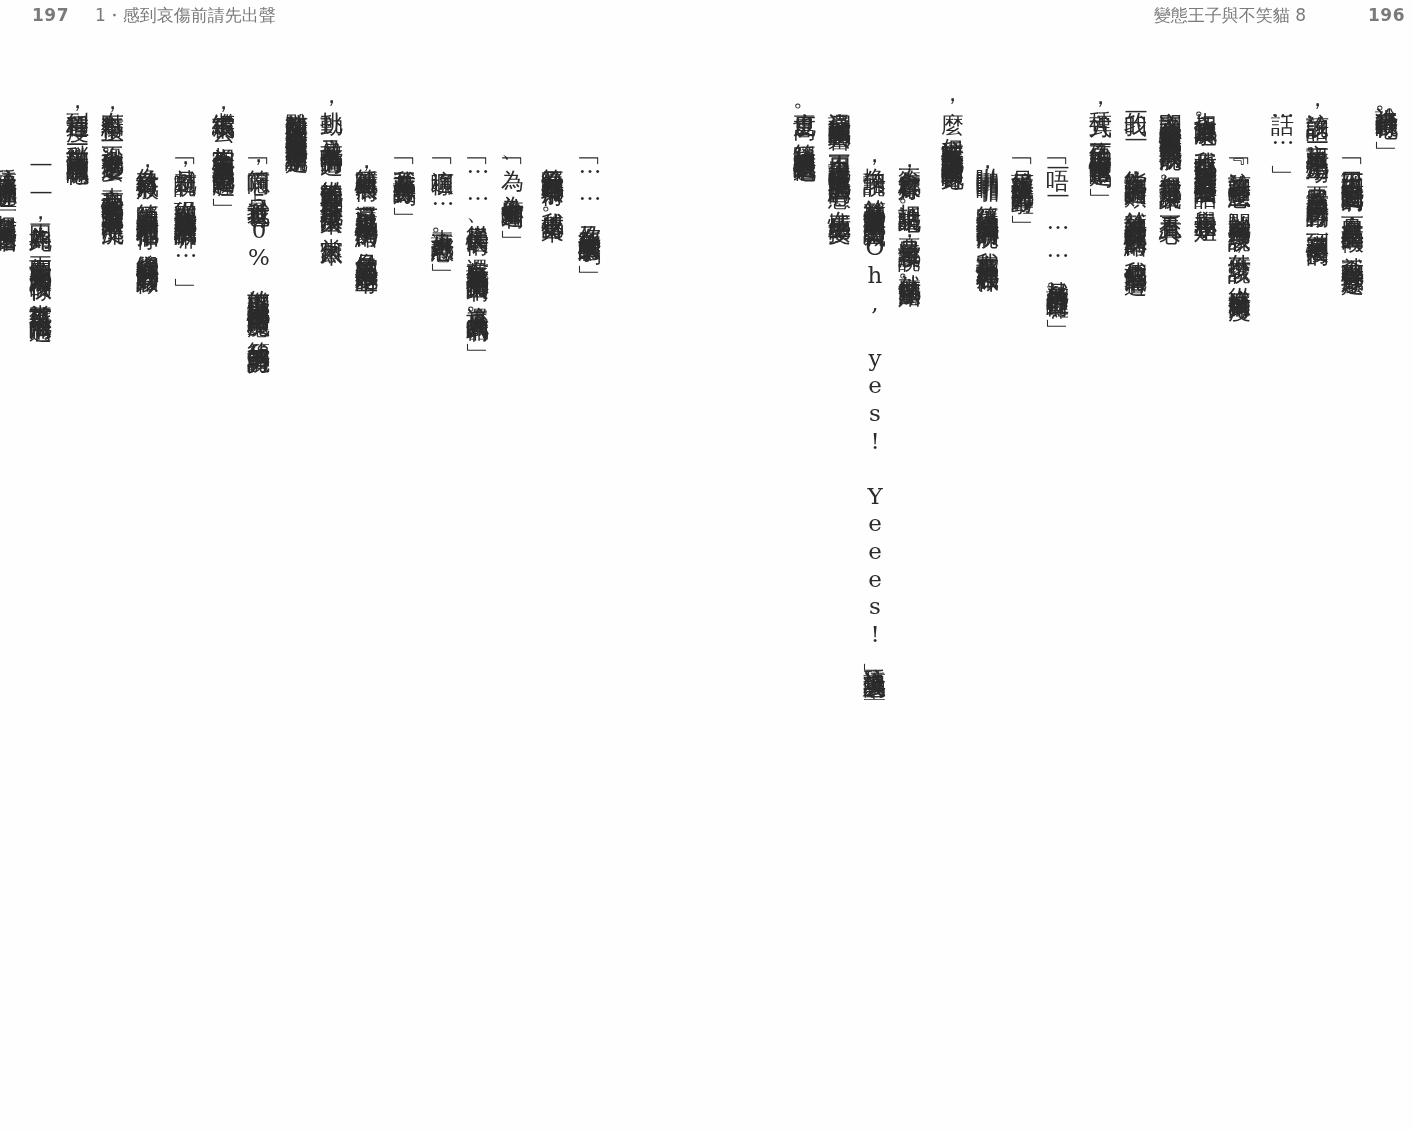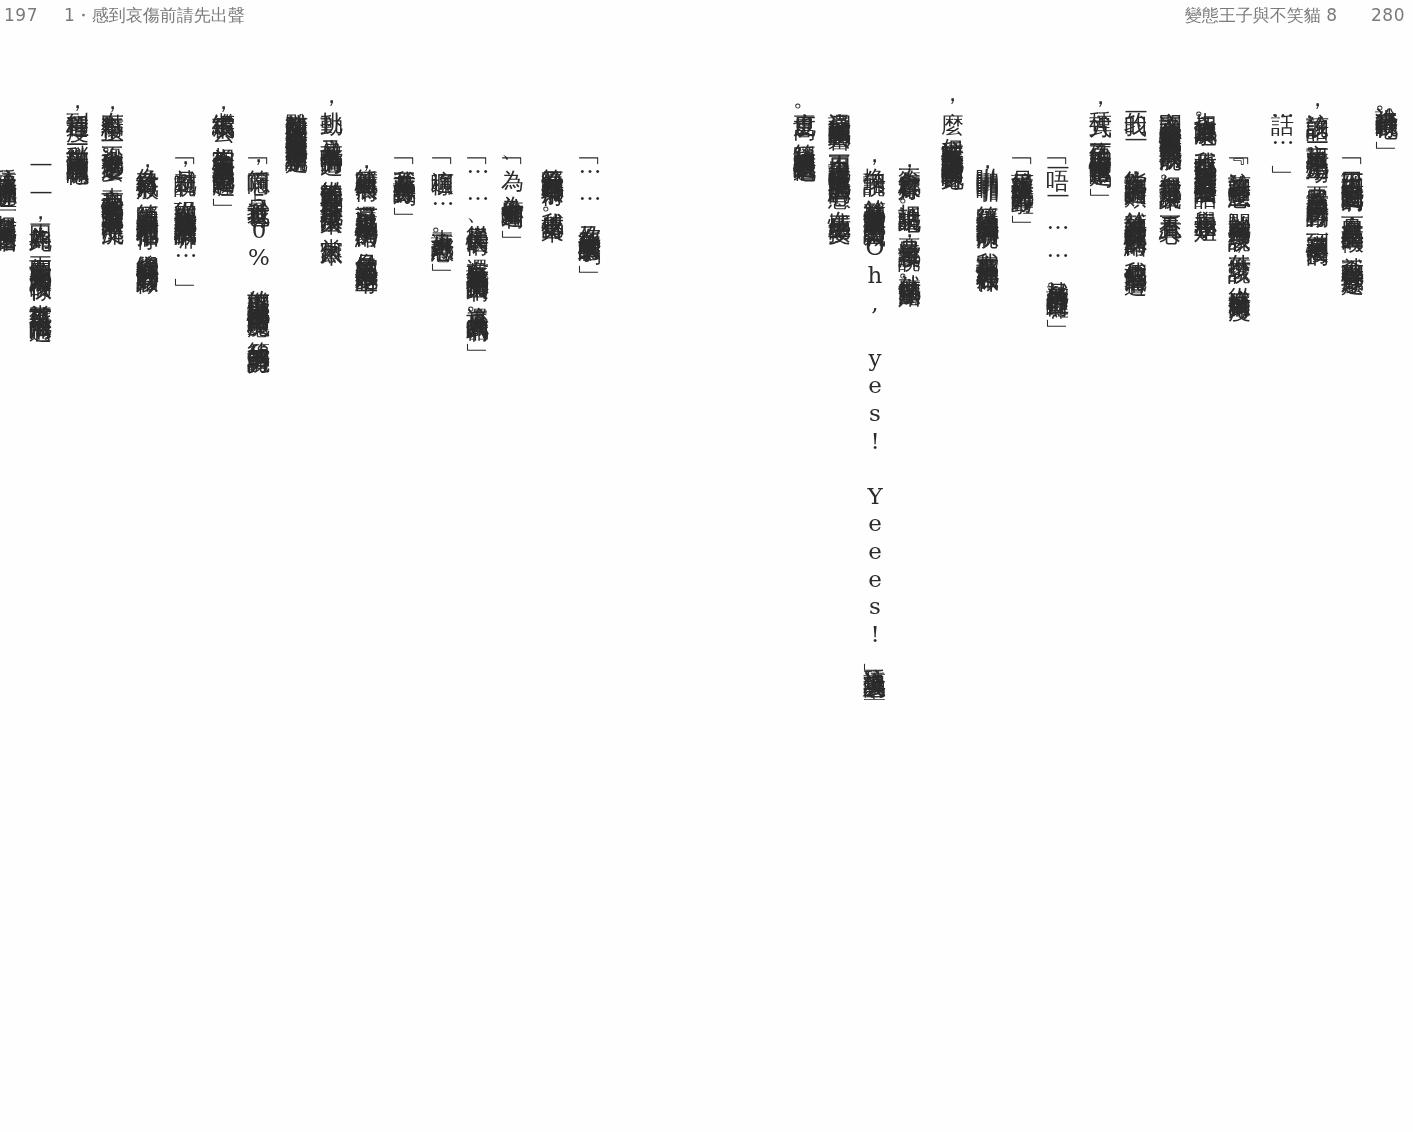--- a/index.html
+++ b/index.html
@@ -11,21 +11,21 @@
       font-family: "DejaVu Serif", "Liberation Serif", serif;
       color: #2a2a2a;
     }
     .header {
       position: absolute; top: 4px;
       font-family: "DejaVu Sans", "Liberation Sans", sans-serif;
       font-size: 17px; color: #7a7a7a; white-space: nowrap;
     }
     .header-left { left: 4px; }
     .header-right { right: 8px; }
-    .pnum { font-weight: 400; letter-spacing: 0.5px; }
+    .pnum { font-weight: 700; letter-spacing: 0.5px; margin-left: 28px; }
     .gap { display: inline-block; width: 26px; }
     .gap-r { display: inline-block; width: 34px; }
     .page {
       position: absolute; top: 88px; height: 1000px;
     }
     .col {
       position: absolute; top: 0;
       writing-mode: vertical-rl;
       text-orientation: upright;
       font-size: 23px;
@@ -35,21 +35,21 @@
       color: #2b2b2b;
     }
   </style>
 </head>
 <body>
 
 <div class="header header-left">
   <span class="pnum">197</span><span class="gap"></span><span>1・感到哀傷前請先出聲</span>
 </div>
 <div class="header header-right">
-  <span>變態王子與不笑貓 8</span><span class="gap-r"></span><span class="pnum">280</span>
+  <span>變態王子與不笑貓 8</span><span class="gap-r"></span><span class="pnum">196</span>
 </div>
 
 <div id="right-page" class="page" style="left:0; width:1413px;">
     <div class="col" style="left: 1375px; top: 0px;">說法去行動就行了吧。」</div>
     <div class="col" style="left: 1341px; top: 62px;">「說出口的話也不一定就是真的啊，而且愈是在重要的時候，就愈不曉得到底什麼才是</div>
     <div class="col" style="left: 1306px; top: 6px;">該說的話，言語根本一點也派不上用場。要是照著自己的說法付諸行動，到頭來還是後悔的</div>
     <div class="col" style="left: 1271px; top: 6px;">話……」</div>
     <div class="col" style="left: 1228px; top: 62px;">「『該說的話』是什麼意思？一開始就考慮到什麼該說、什麼不該說，從這麼複雜的角度</div>
     <div class="col" style="left: 1194px; top: 6px;">去切入也無濟於事吧。我也不曉得自己現在說的到底是真心話還是表面話。學長和小豆學姐</div>
     <div class="col" style="left: 1159px; top: 6px;">之間說不定真的會演變成後悔不已卻也無法挽救的狀況，但我還是選擇說出來。看不見真心</div>

